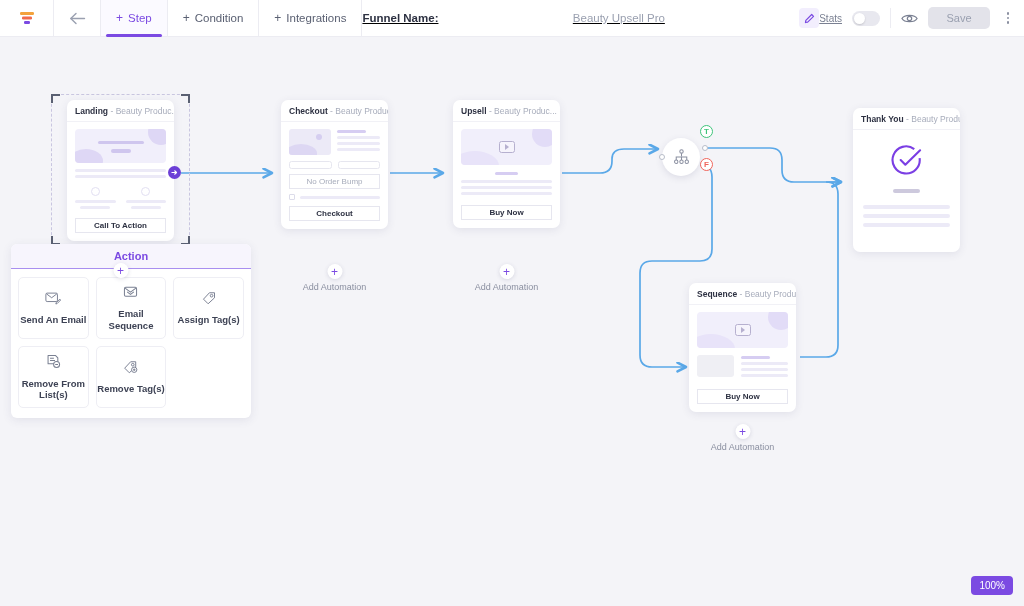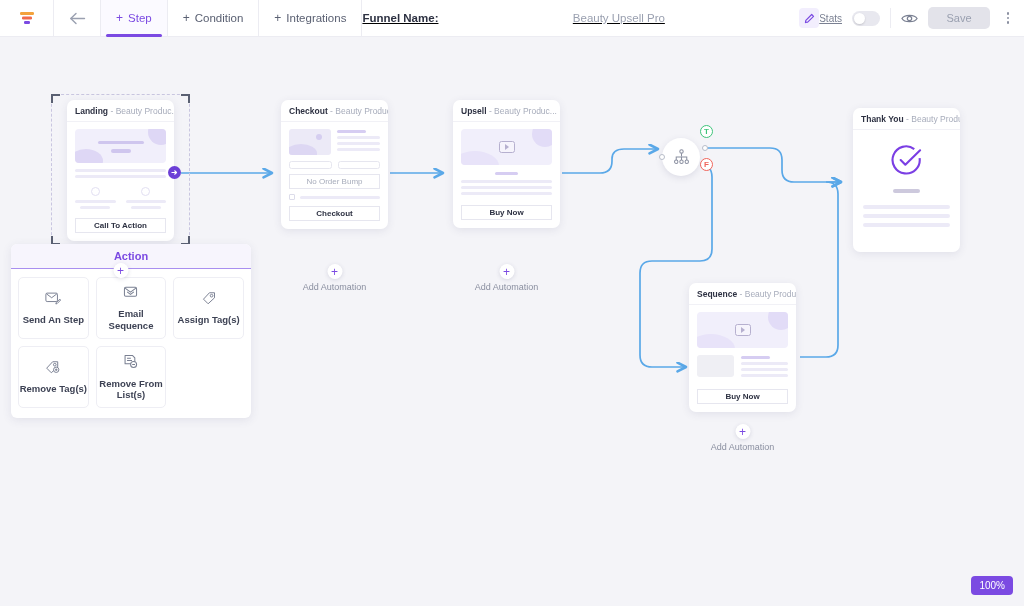--- a/index.html
+++ b/index.html
@@ -338,21 +338,21 @@
     <div class="panel-grid">
 
       <div class="act">
         <span>
           <svg width="16" height="14" viewBox="0 0 18 15" fill="none" stroke="#7a8092" stroke-width="1.1">
             <rect x="1" y="2" width="13" height="9.5" rx="1.4"></rect>
             <path d="M1.6 2.8 L7.5 7.2 L13.4 2.8"></path>
             <path d="M12.6 12.8 L16.6 8.8 L17.6 9.8 L13.6 13.8 L12.2 14.2 Z" fill="#fff"></path>
           </svg>
         </span>
-        <span class="t">Send An Step</span>
+        <span class="t">Send An Email</span>
       </div>
 
       <div class="act">
         <span>
           <svg width="17" height="14" viewBox="0 0 18 15" fill="none" stroke="#7a8092" stroke-width="1.1">
             <rect x="2.5" y="2.5" width="13" height="9.5" rx="1.4"></rect>
             <path d="M3.2 3.3 L9 7.6 L14.8 3.3"></path>
             <path d="M5.4 7.3 L9 10 L12.6 7.3"></path>
           </svg>
         </span>
@@ -362,45 +362,45 @@
       <div class="act">
         <span>
           <svg width="16" height="14" viewBox="0 0 18 15" fill="none" stroke="#7a8092" stroke-width="1.1">
             <path d="M9.5 1.6 H15.2 V7.3 L8 14 L2.8 8.8 Z" stroke-linejoin="round"></path>
             <circle cx="11.9" cy="4.9" r="1.5"></circle>
           </svg>
         </span>
         <span class="t">Assign Tag(s)</span>
       </div>
 
+
+      <div class="act">
+        <span>
+          <svg width="15" height="15" viewBox="0 0 16 16" fill="none" stroke="#7a8092" stroke-width="1.1">
+            <path d="M2.2 1.5 H10 L12.6 4.1 V10.5 H2.2 Z" stroke-linejoin="round"></path>
+            <path d="M4.3 4.6 H8.4 M4.3 7 H9.6"></path>
+            <circle cx="11.3" cy="11.3" r="3.2" fill="#fff"></circle>
+            <path d="M9.8 11.3 H12.8"></path>
+          </svg>
+        </span>
+        <span class="t">Remove From List(s)</span>
+      </div>
 
       <div class="act">
         <span>
           <svg width="16" height="14" viewBox="0 0 18 15" fill="none" stroke="#7a8092" stroke-width="1.1">
             <path d="M8.6 1.6 H14.3 V7.3 L7.1 14 L1.9 8.8 Z" stroke-linejoin="round"></path>
             <circle cx="11" cy="4.9" r="1.5"></circle>
             <circle cx="12.6" cy="10.6" r="3" fill="#fff"></circle>
             <path d="M12.6 9.2 V12 M11.2 10.6 H14"></path>
           </svg>
         </span>
         <span class="t">Remove Tag(s)</span>
       </div>
 
-      <div class="act">
-        <span>
-          <svg width="15" height="15" viewBox="0 0 16 16" fill="none" stroke="#7a8092" stroke-width="1.1">
-            <path d="M2.2 1.5 H10 L12.6 4.1 V10.5 H2.2 Z" stroke-linejoin="round"></path>
-            <path d="M4.3 4.6 H8.4 M4.3 7 H9.6"></path>
-            <circle cx="11.3" cy="11.3" r="3.2" fill="#fff"></circle>
-            <path d="M9.8 11.3 H12.8"></path>
-          </svg>
-        </span>
-        <span class="t">Remove From List(s)</span>
-      </div>
-
 
     </div>
   </div>
 
   <div class="node" style="left:281px; top:63px; width:107px;">
     <div class="card">
       <div class="card-head">
         <b>Checkout</b>
         <span>- Beauty Produc...</span>
       </div>

